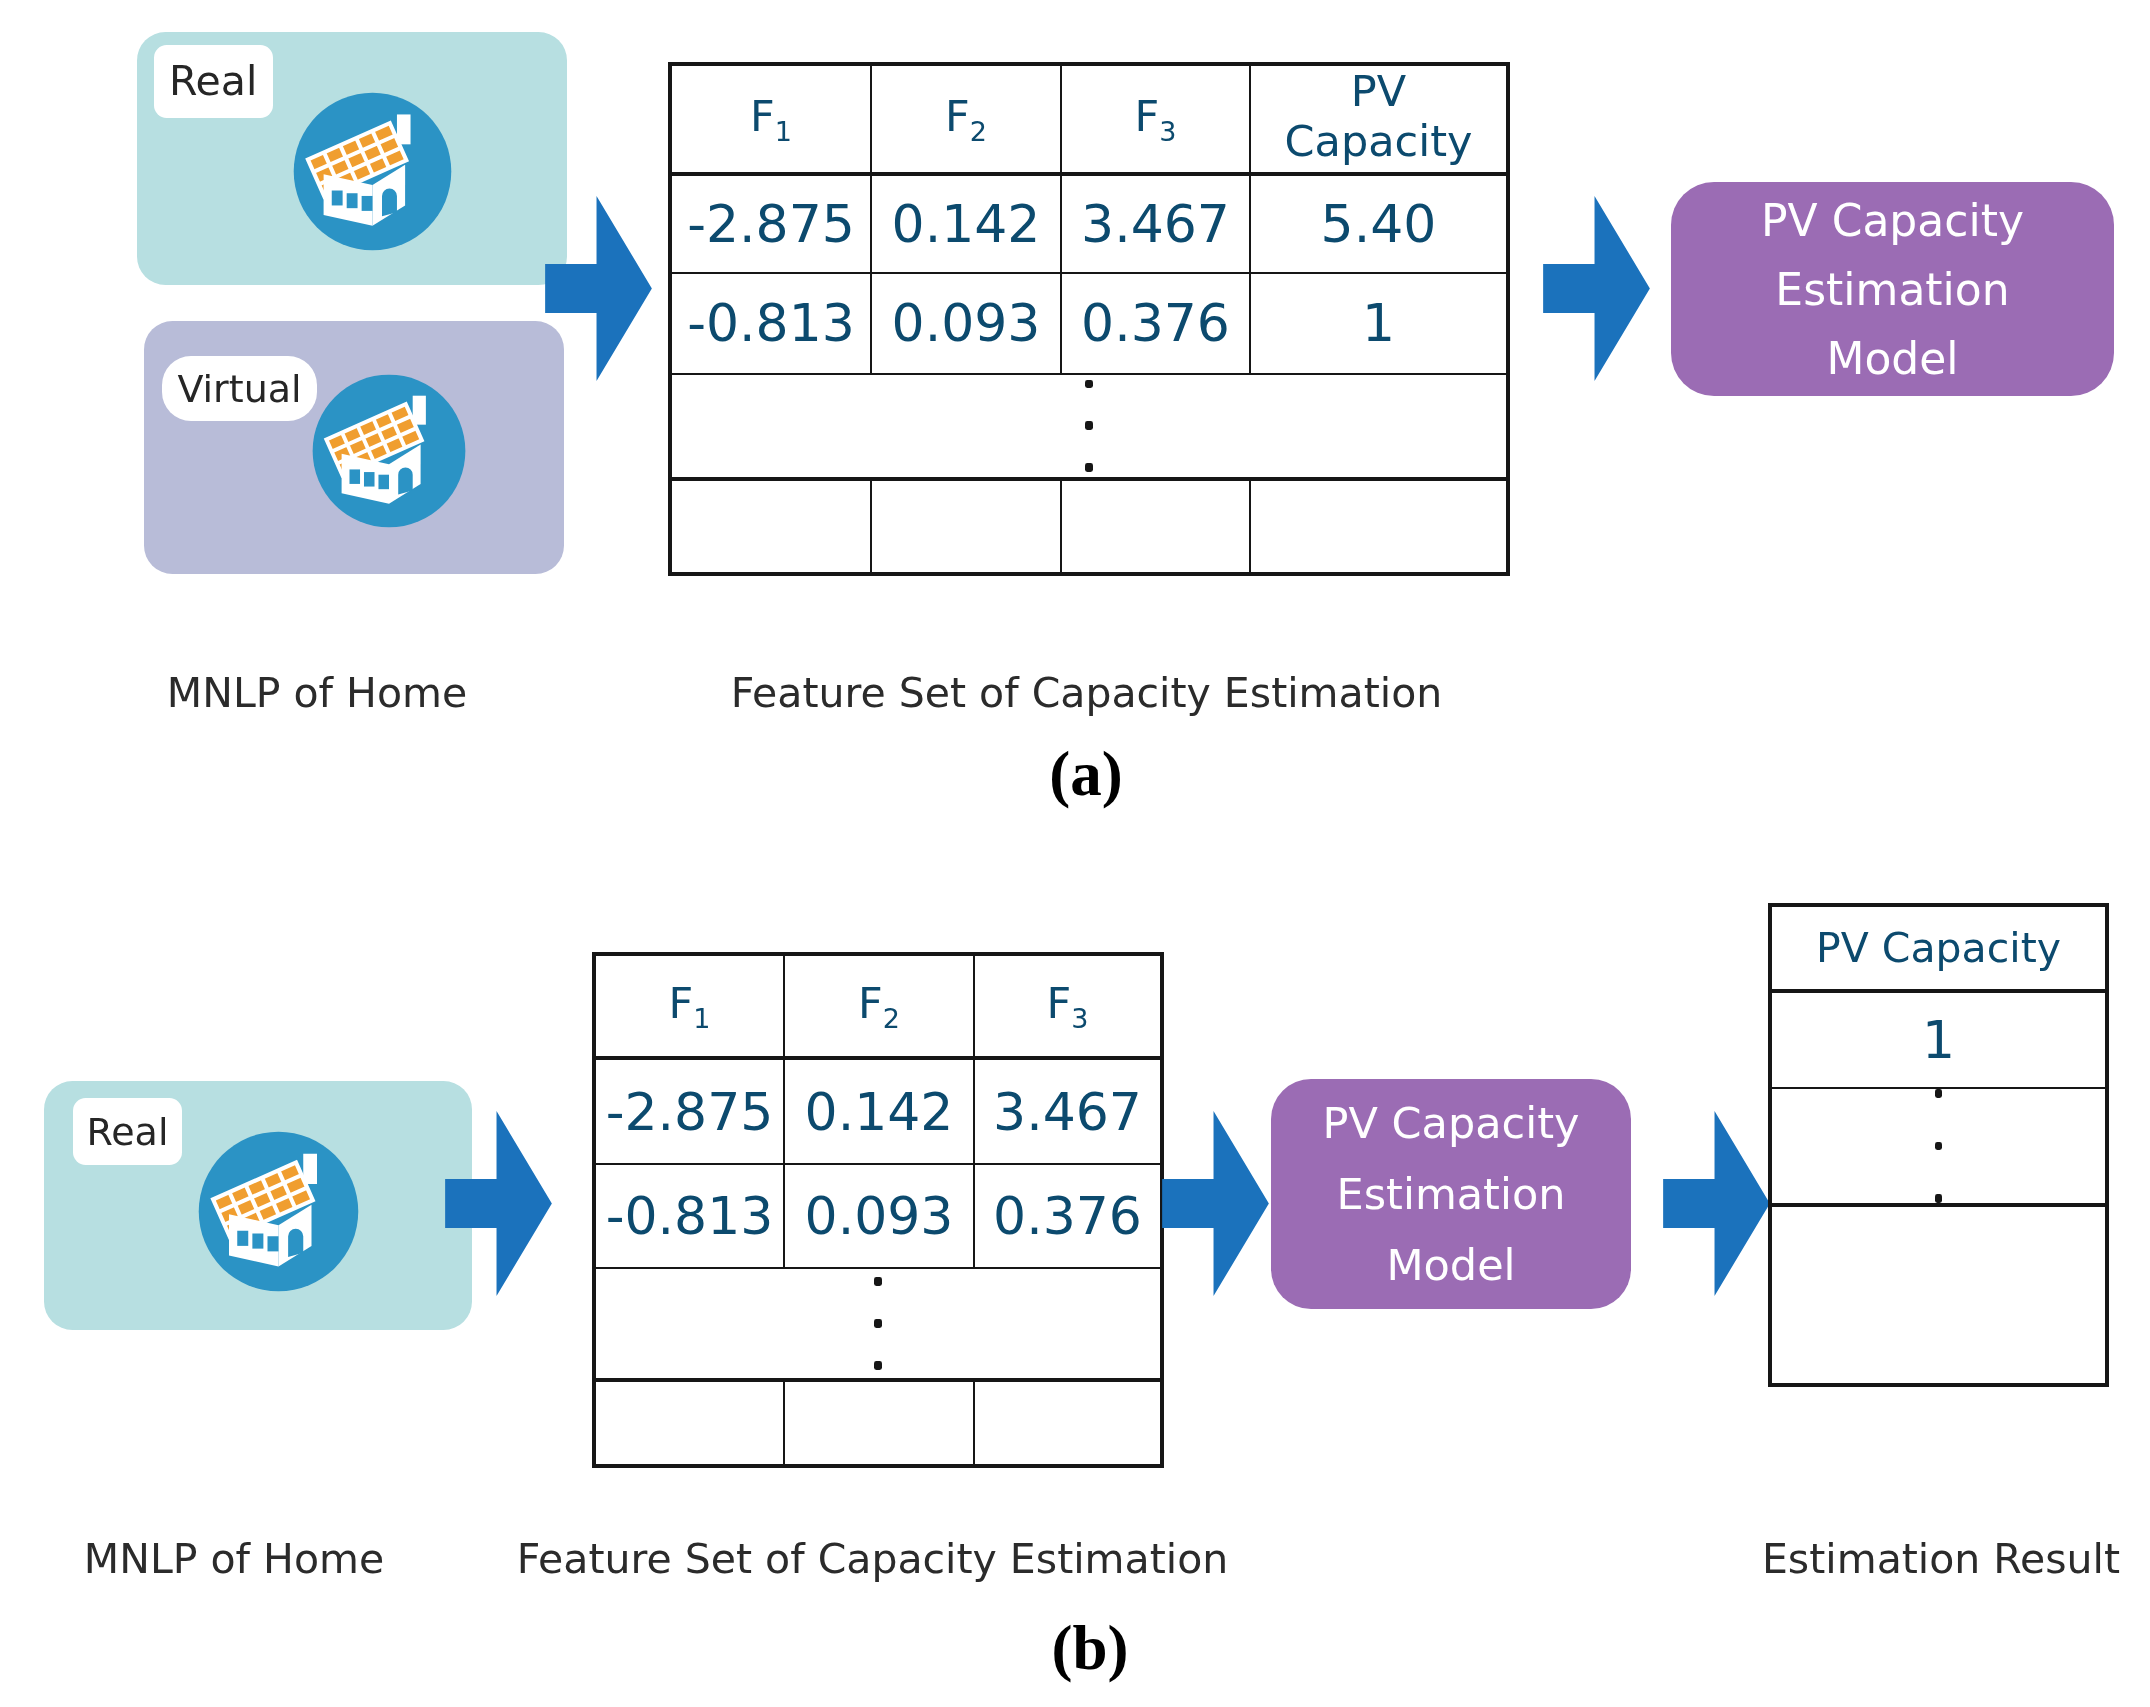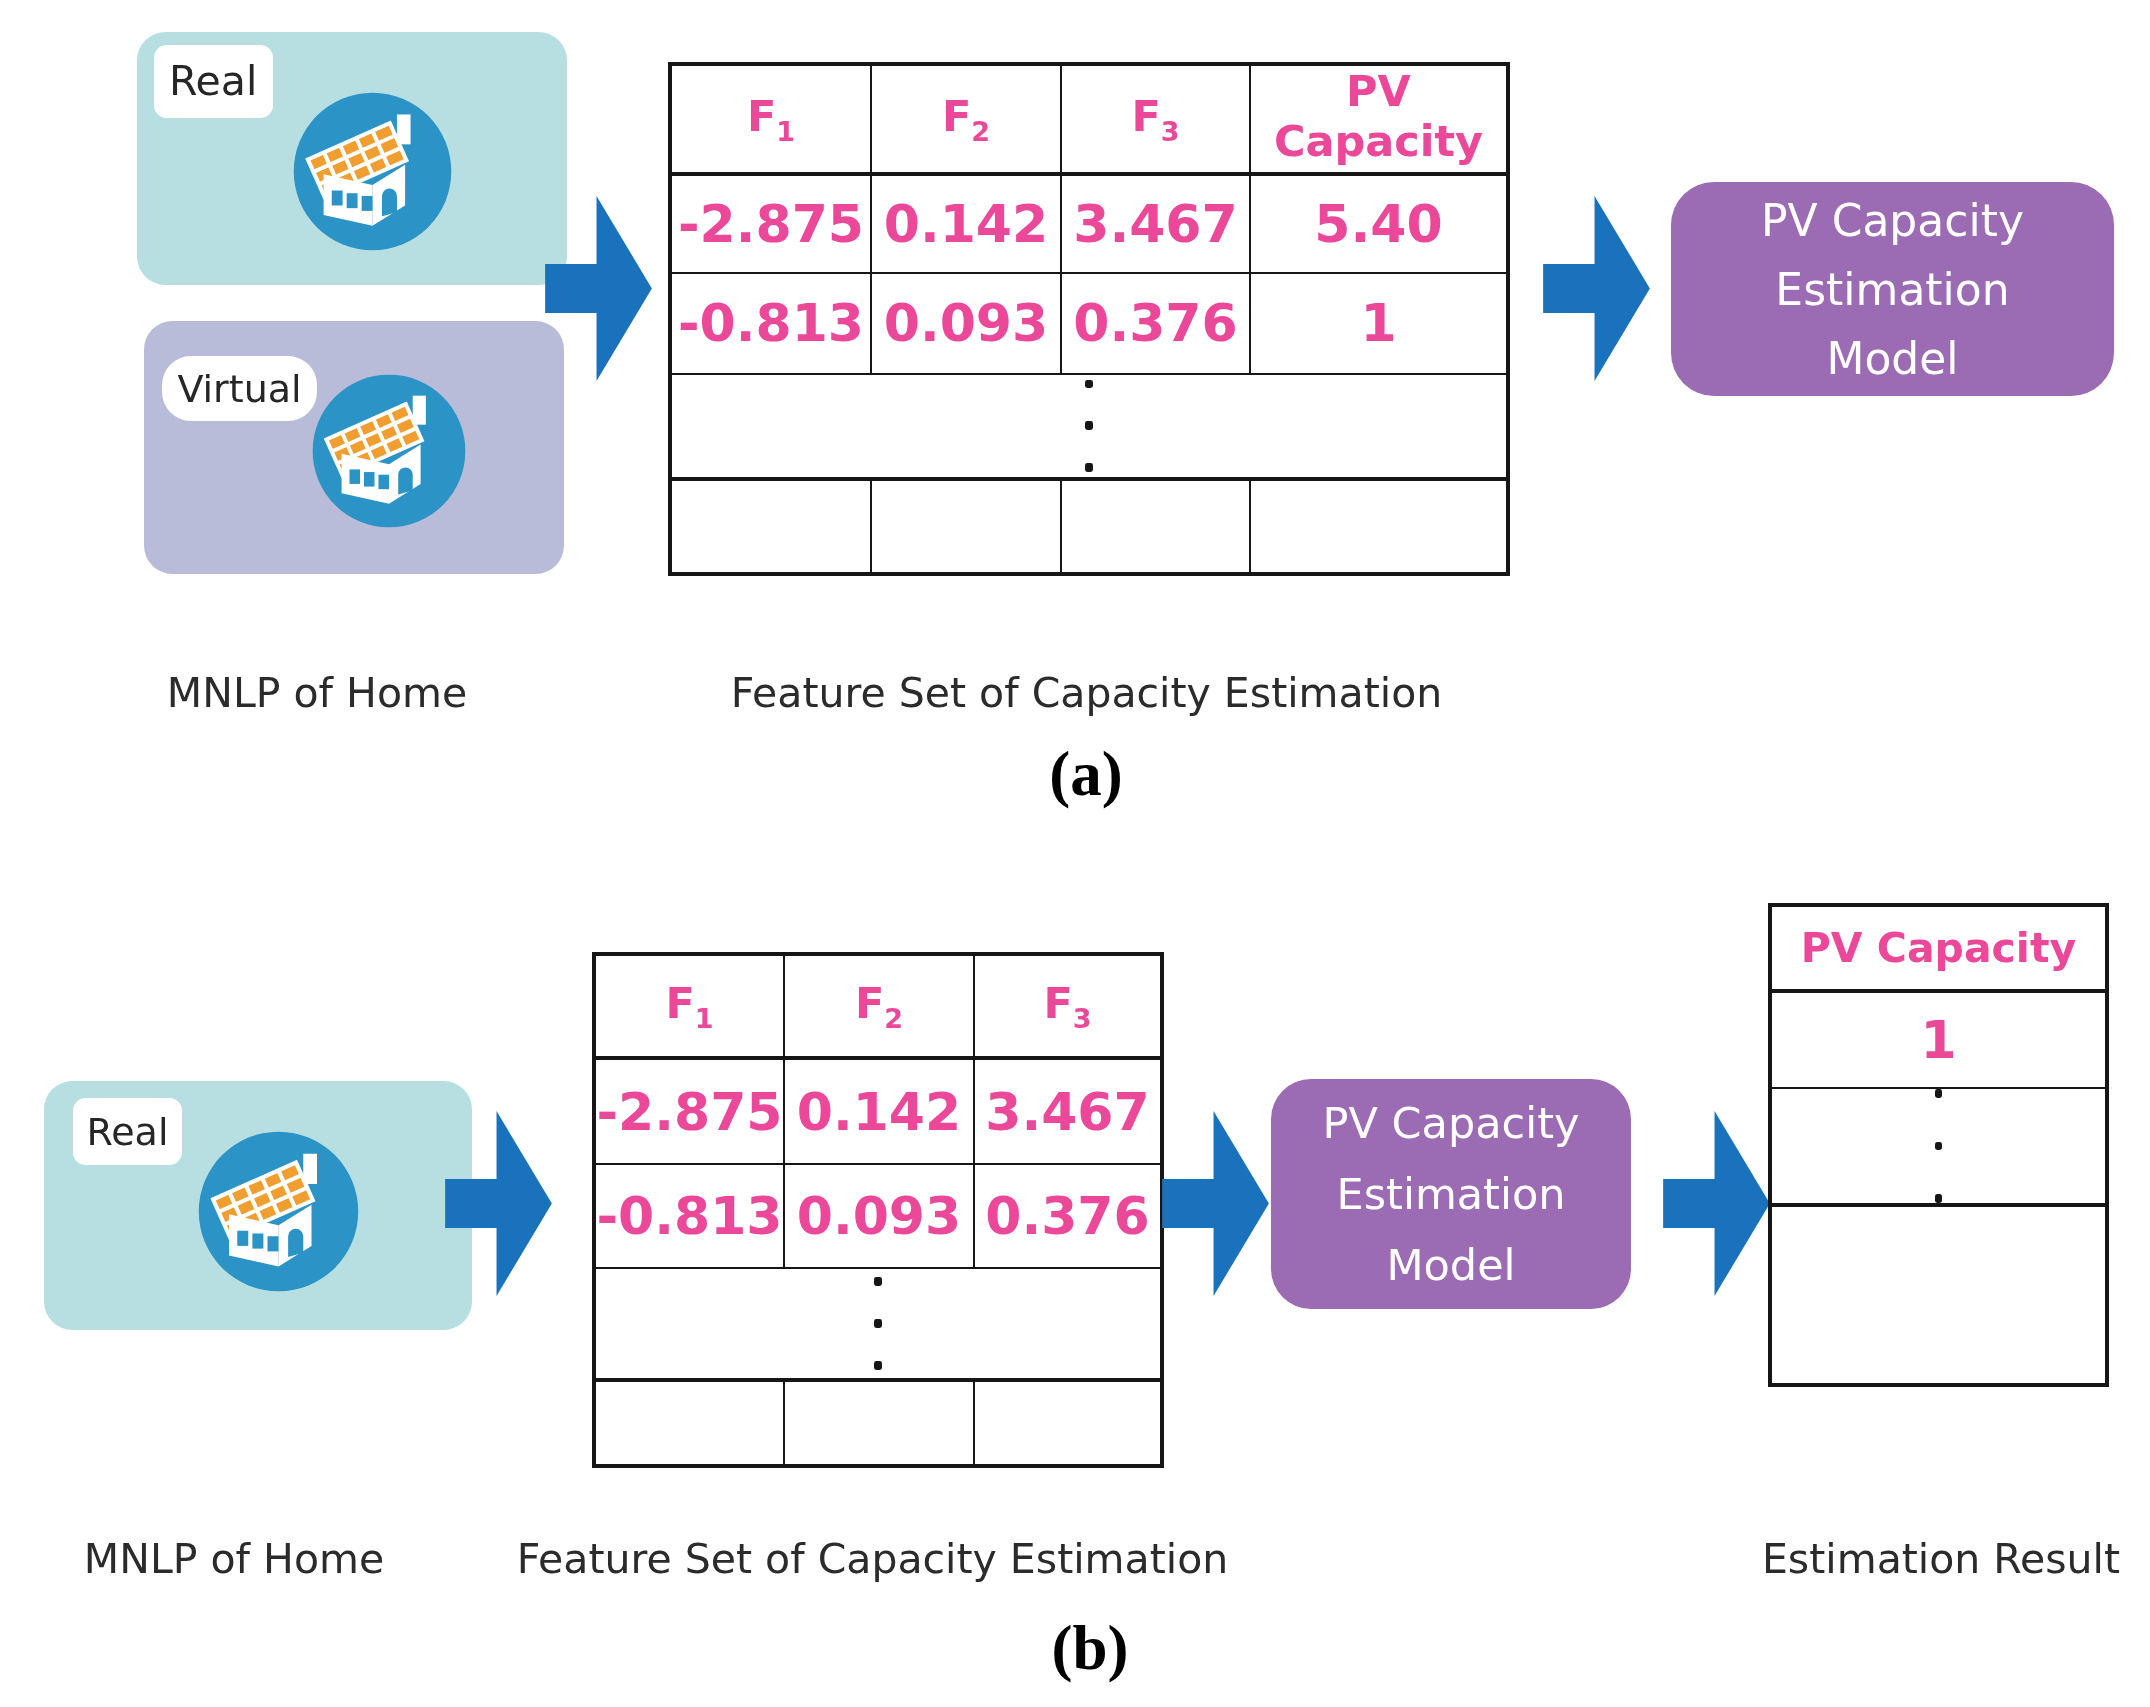--- a/index.html
+++ b/index.html
@@ -35,21 +35,21 @@
   
   .model-box{position:absolute;background:#9b6cb4;color:#ffffff;
              display:flex;flex-direction:column;align-items:center;justify-content:center;
              text-align:center;}
   #model-a{left:1671px;top:182px;width:443px;height:214px;font-size:44px;line-height:69px;border-radius:43px;}
   #model-b{left:1271px;top:1079px;width:360px;height:230px;font-size:43px;line-height:71px;border-radius:40px;}
 
   
   table.ftable{position:absolute;border-collapse:collapse;table-layout:fixed;background:#ffffff;border:4px solid #161616;}
   .ftable th,.ftable td{border:2.4px solid #161616;text-align:center;vertical-align:middle;
-                        font-weight:bold;color:#ec4899;padding:0;overflow:hidden;}
+                        font-weight:normal;color:#0c4a6e;padding:0;overflow:hidden;}
   .ftable tr.hdr th{font-size:43px;border-bottom-width:4px;}
   .ftable tr.val td{font-size:52px;}
   .ftable th sub{font-size:27px;}
   .ftable td.dots-cell{border-bottom-width:4px;}
 
   #table-a{left:668px;top:62px;width:839px;}
   #table-a tr:nth-child(1){height:101px;}
   #table-a tr:nth-child(2){height:99px;}
   #table-a tr:nth-child(3){height:101px;}
   #table-a tr:nth-child(4){height:105px;}

